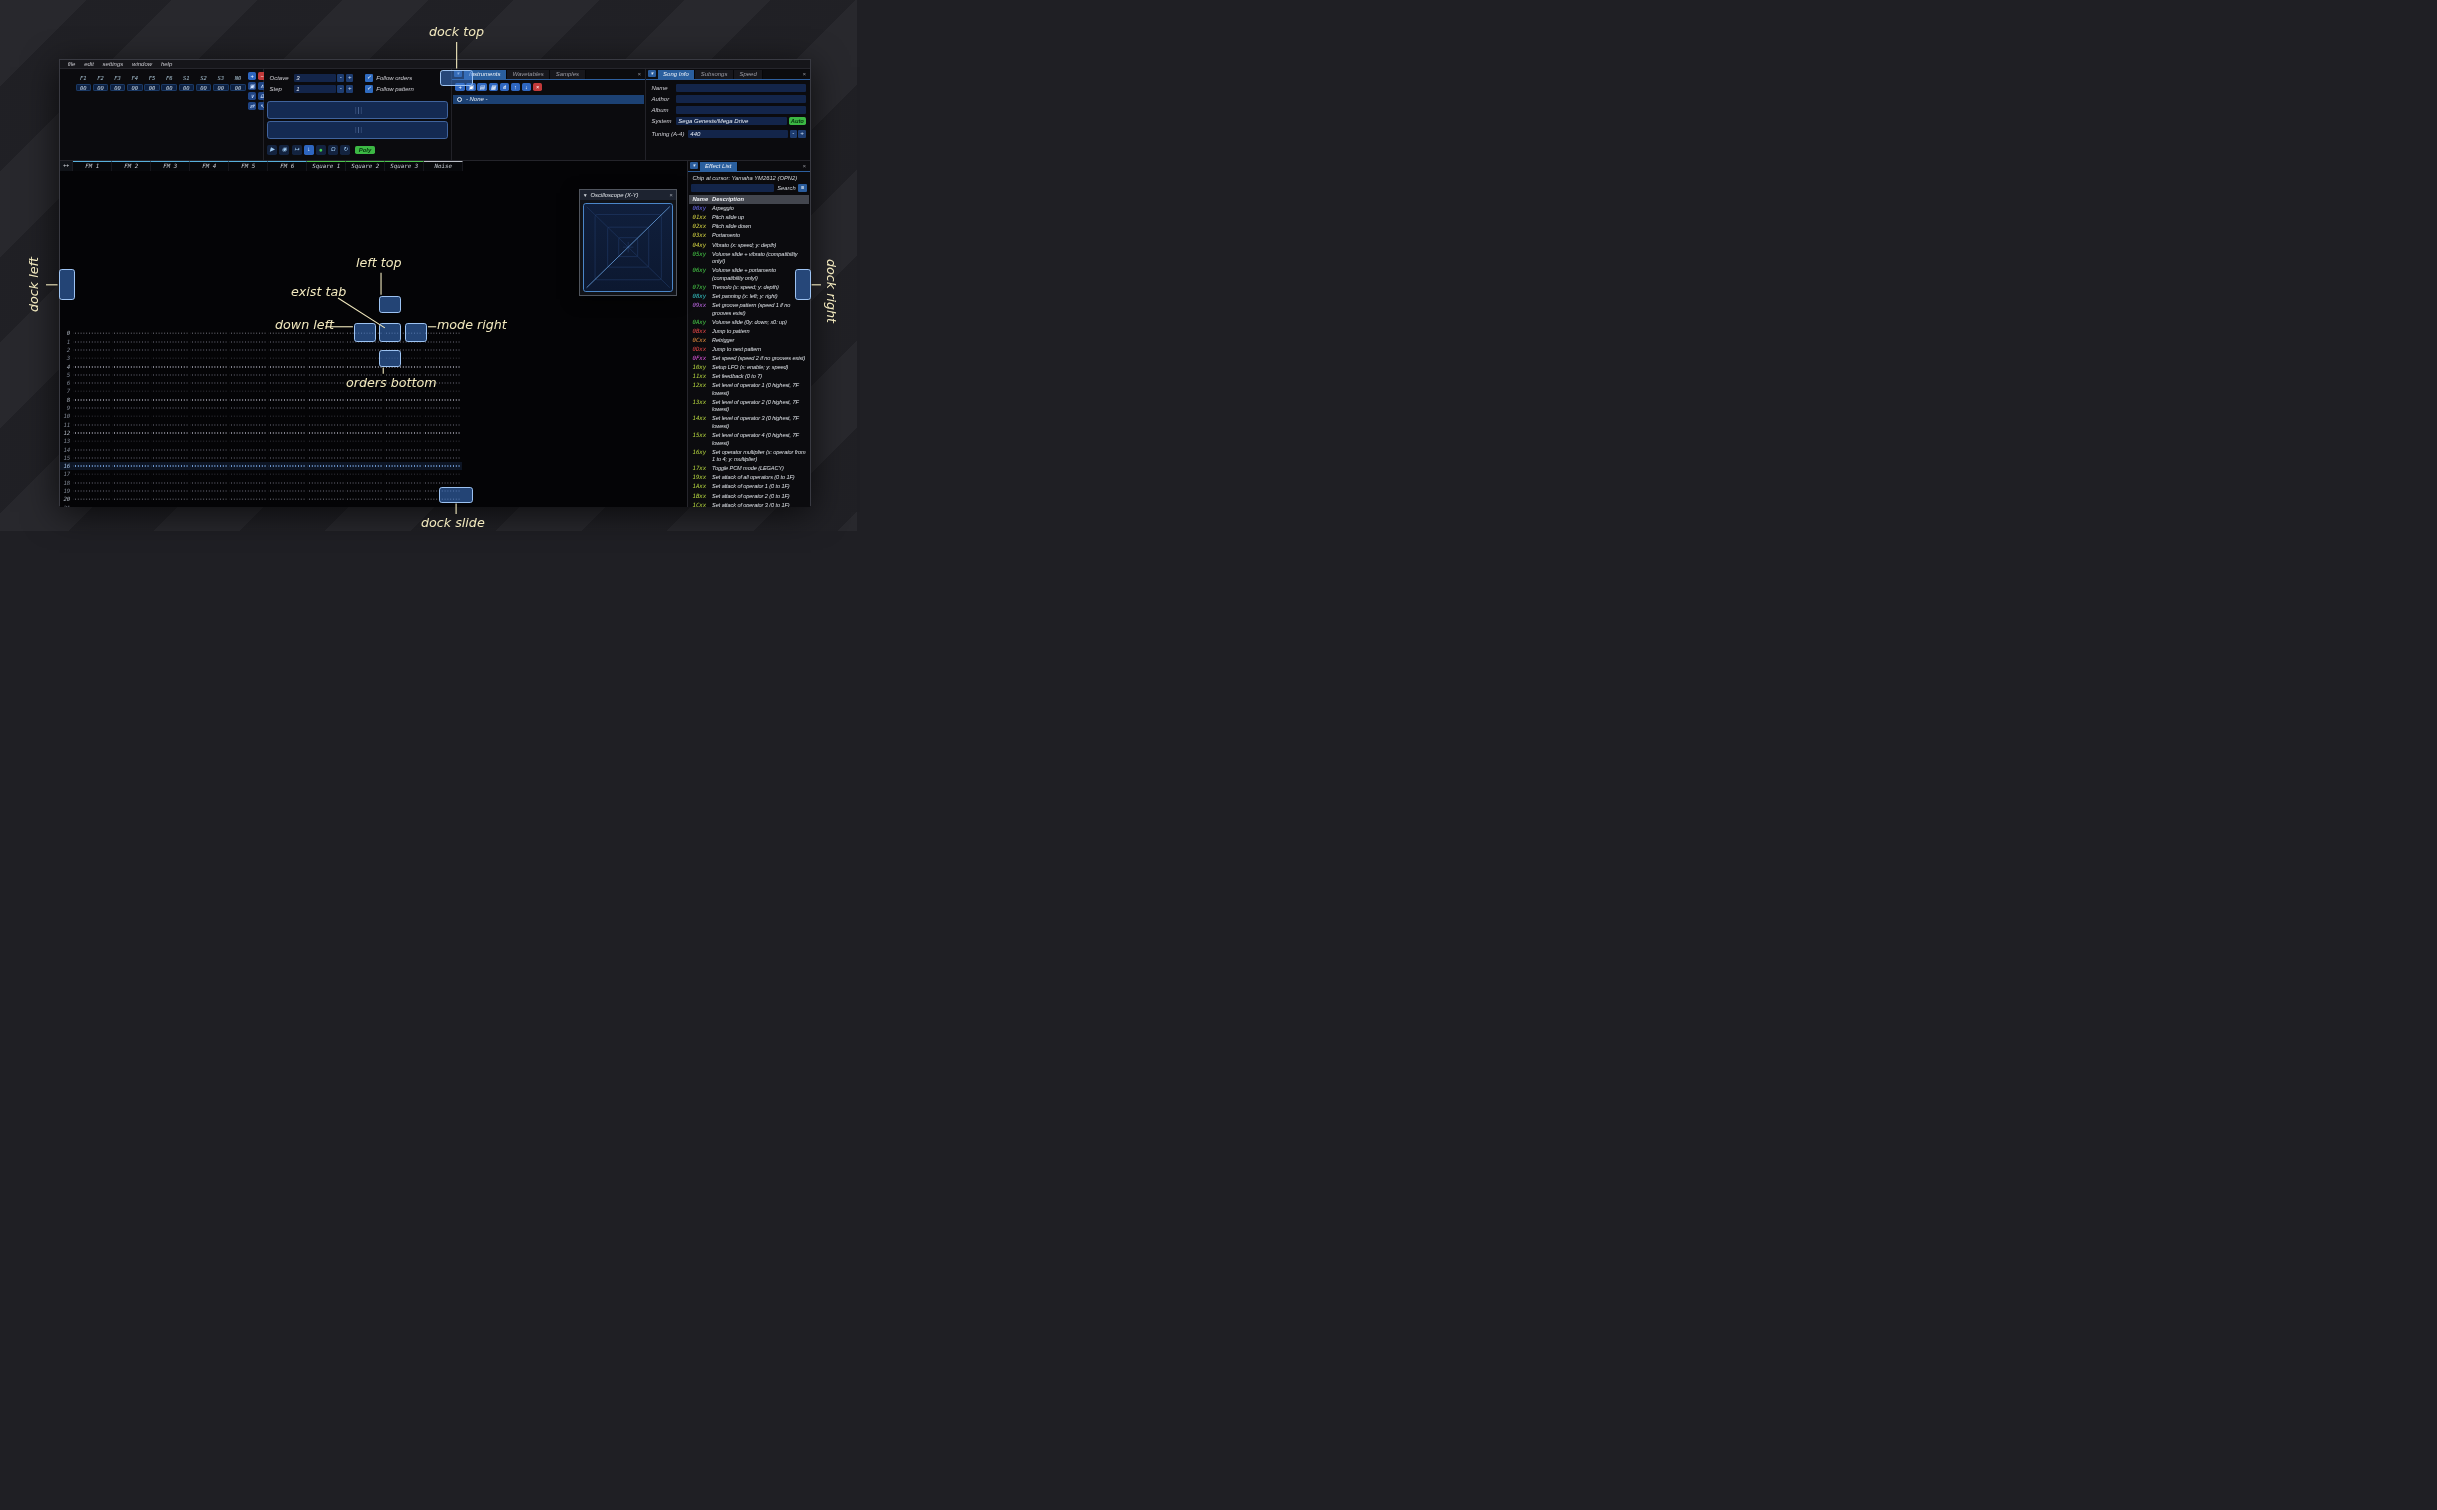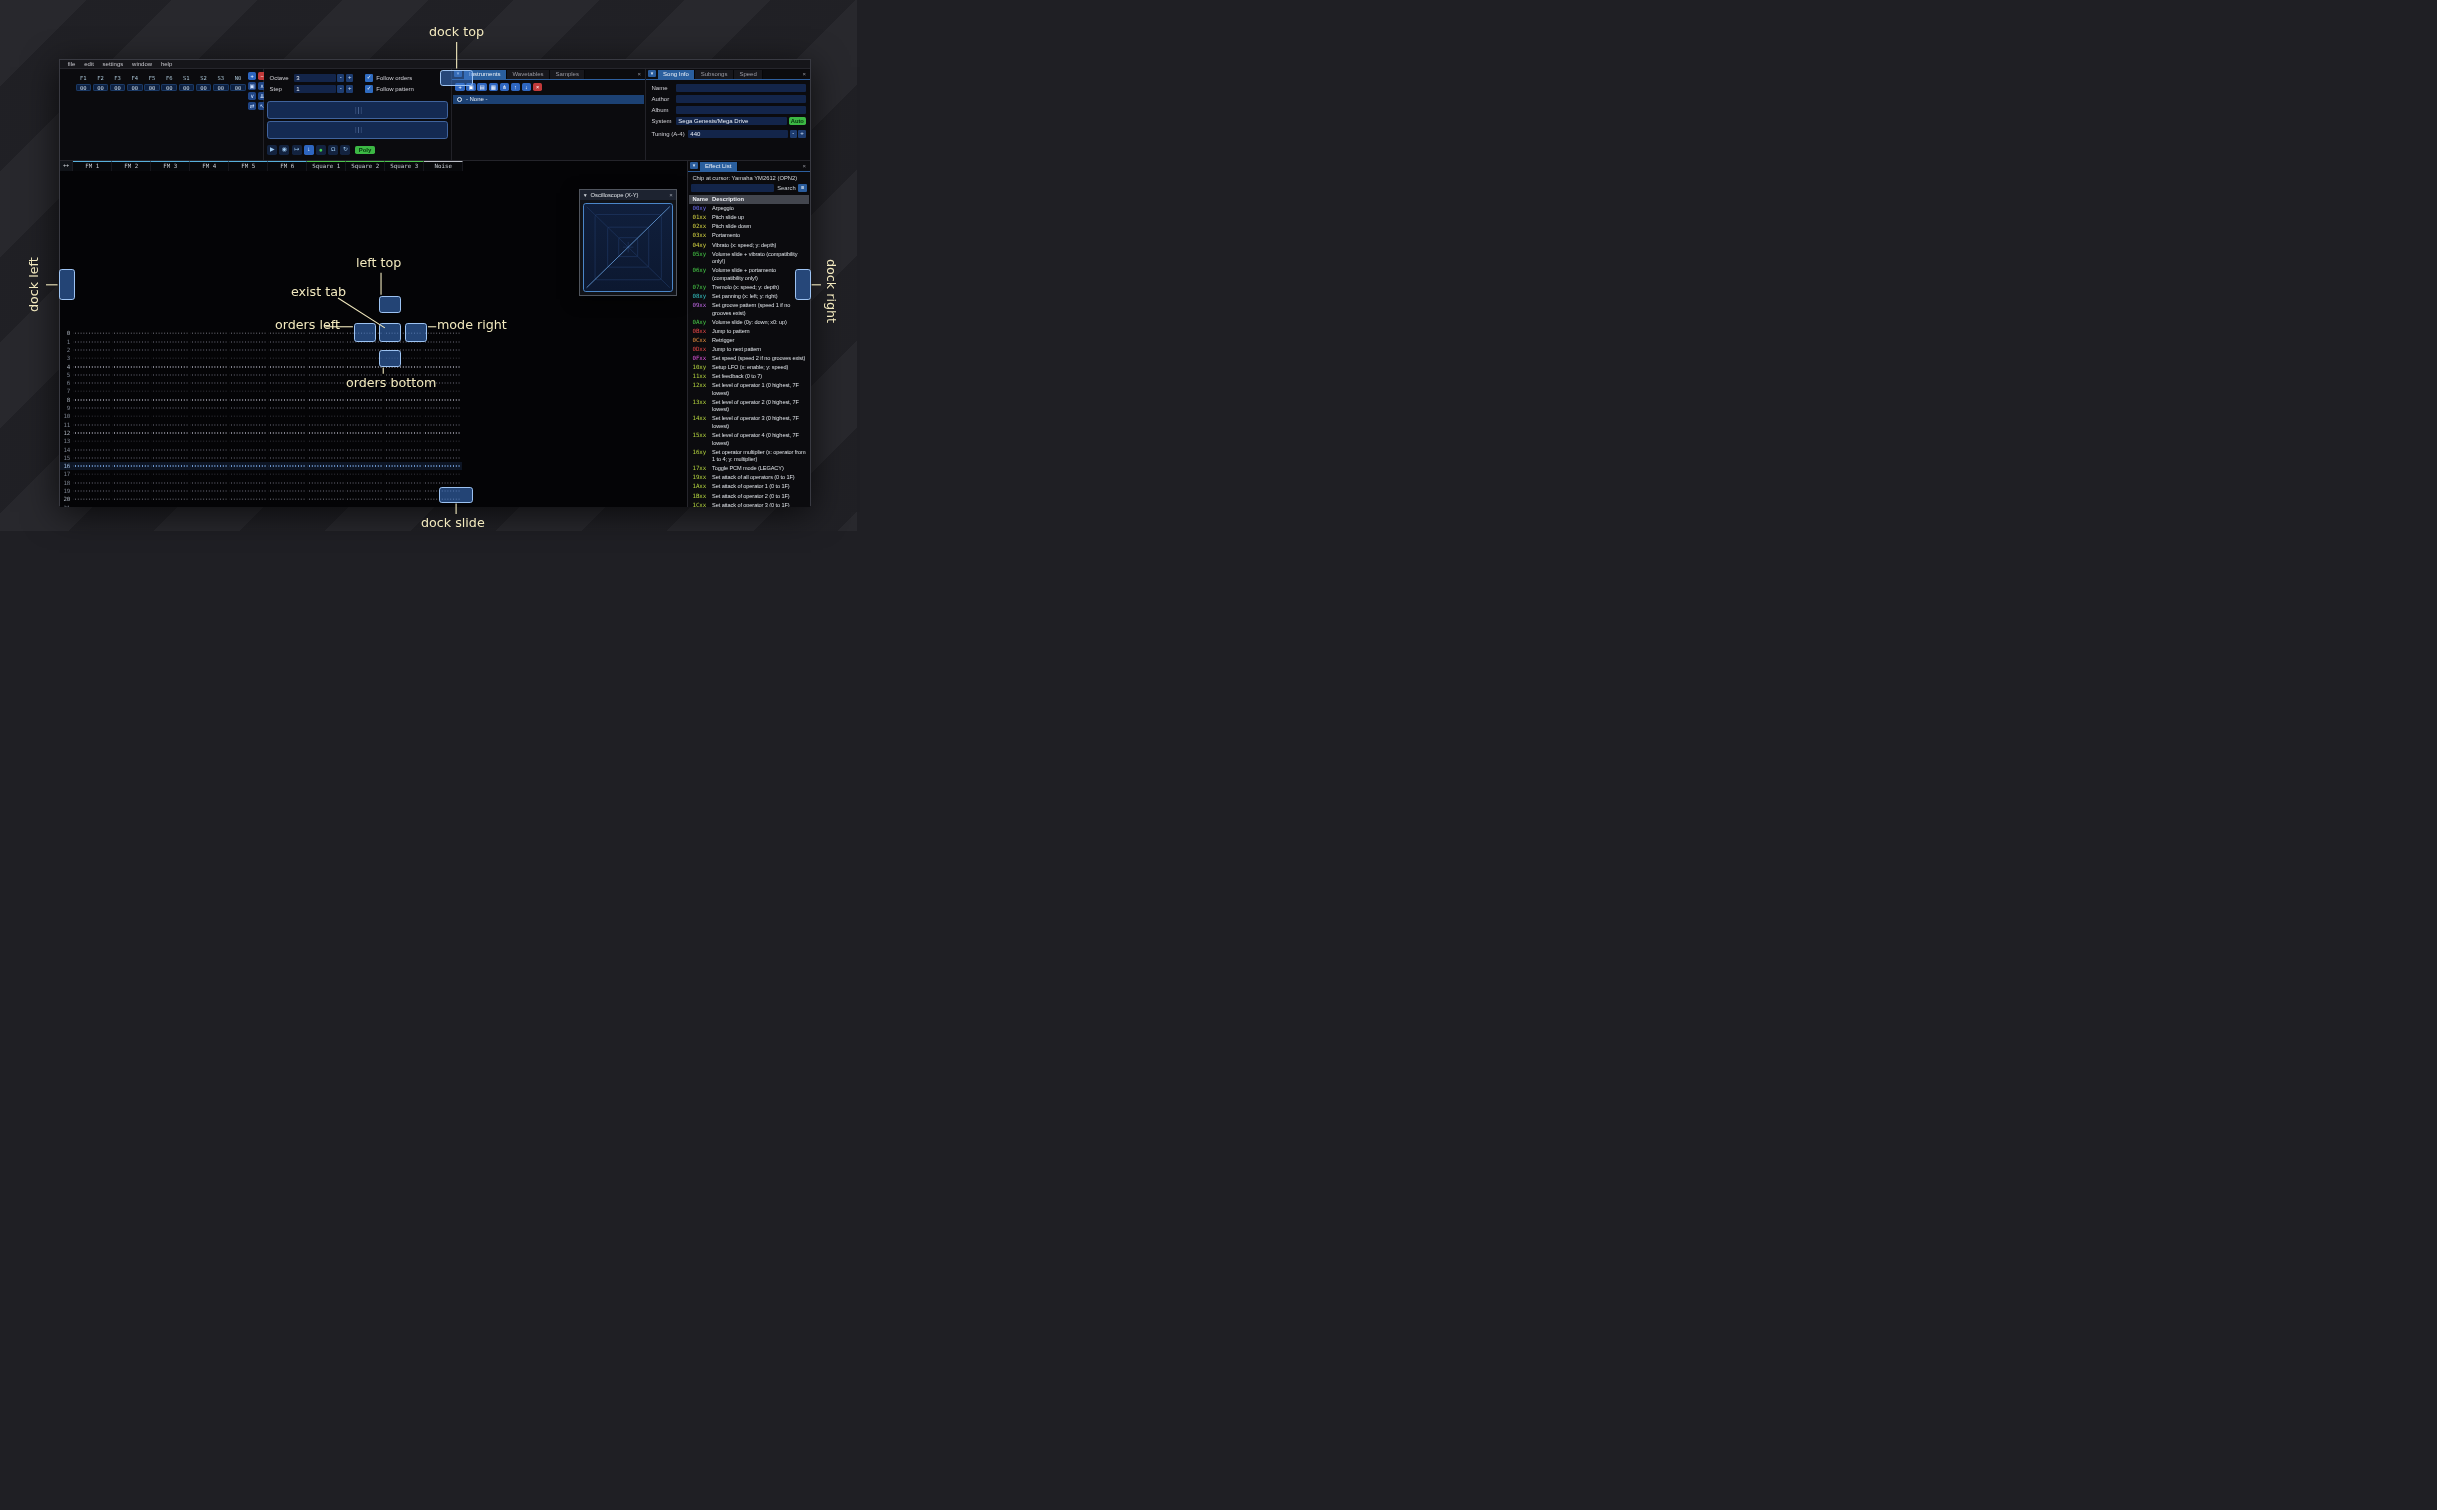--- a/index.html
+++ b/index.html
@@ -1,20 +1,20 @@
 <!DOCTYPE html>
 <html style="font-size:8.8px"><head>
 <meta charset="utf-8">
 <style>
   * { margin:0; padding:0; box-sizing:border-box; }
   html,body { width:857px; height:531px; overflow:hidden; background:#1f1f24; }
   #stage { position:absolute; width:857px; height:531px;
     background:#222227;
     background-image: repeating-linear-gradient(135deg, rgba(255,255,255,0.028) 0 61px, rgba(0,0,0,0.05) 61px 121px);
-    font-family:"Liberation Sans", sans-serif; }
+    font-family:"Liberation Sans", sans-serif;font-style:italic; }
 
   
   .window { position:absolute; left:59px; top:59px; width:752px; height:447px;
     background:#0b0b0e; border:0.6px solid #393a42; box-shadow:0 6.6px 33px rgba(0,0,0,0.7); }
   .menubar { height:9.4px; background:#16161a; border-bottom:0.6px solid #26262c;
     display:flex; align-items:center; padding-left:3.3px; }
   .mitem { font-size:6px; color:#c6c6cc; padding:0 4.4px; line-height:9.4px; }
 
   .toprow { display:flex; height:92px; border-bottom:0.6px solid #24242a; }
   .panel { position:relative; border-right:0.6px solid #222228; background:#0b0b0e; }
@@ -790,18 +790,18 @@
       <path d="M612 540 L697 594"></path>
     </g>
   </svg>
 
   <div class="note n-dock-top">dock top</div>
   <div class="note n-dock-bottom">dock slide</div>
   <div class="note n-dock-left">dock left</div>
   <div class="note n-dock-right">dock right</div>
   <div class="note n-split-top">left top</div>
   <div class="note n-split-bottom">orders bottom</div>
-  <div class="note n-split-left">orders left</div>
+  <div class="note n-split-left">down left</div>
   <div class="note n-split-right">mode right</div>
   <div class="note n-make-tab">exist tab</div>
 
 </div>
 
 
 </body></html>

